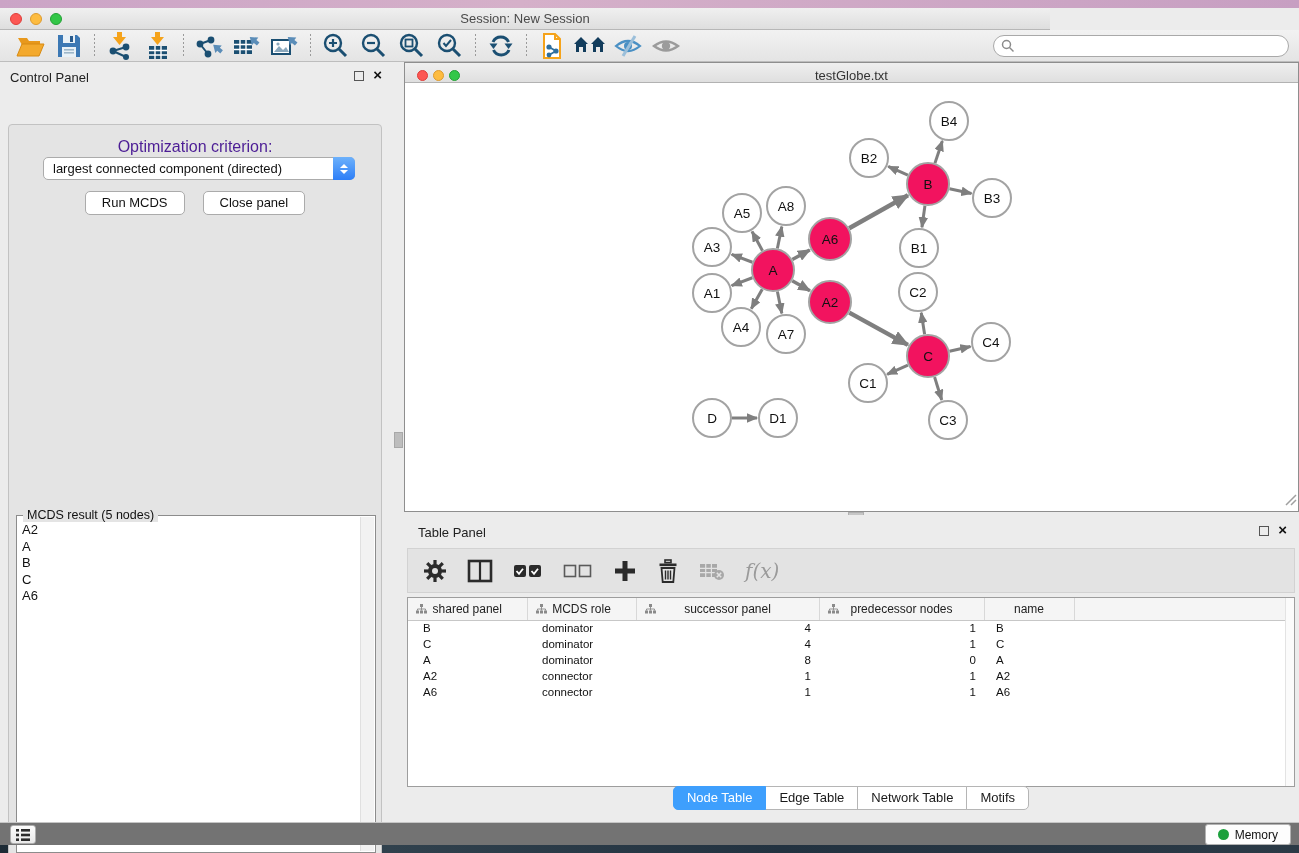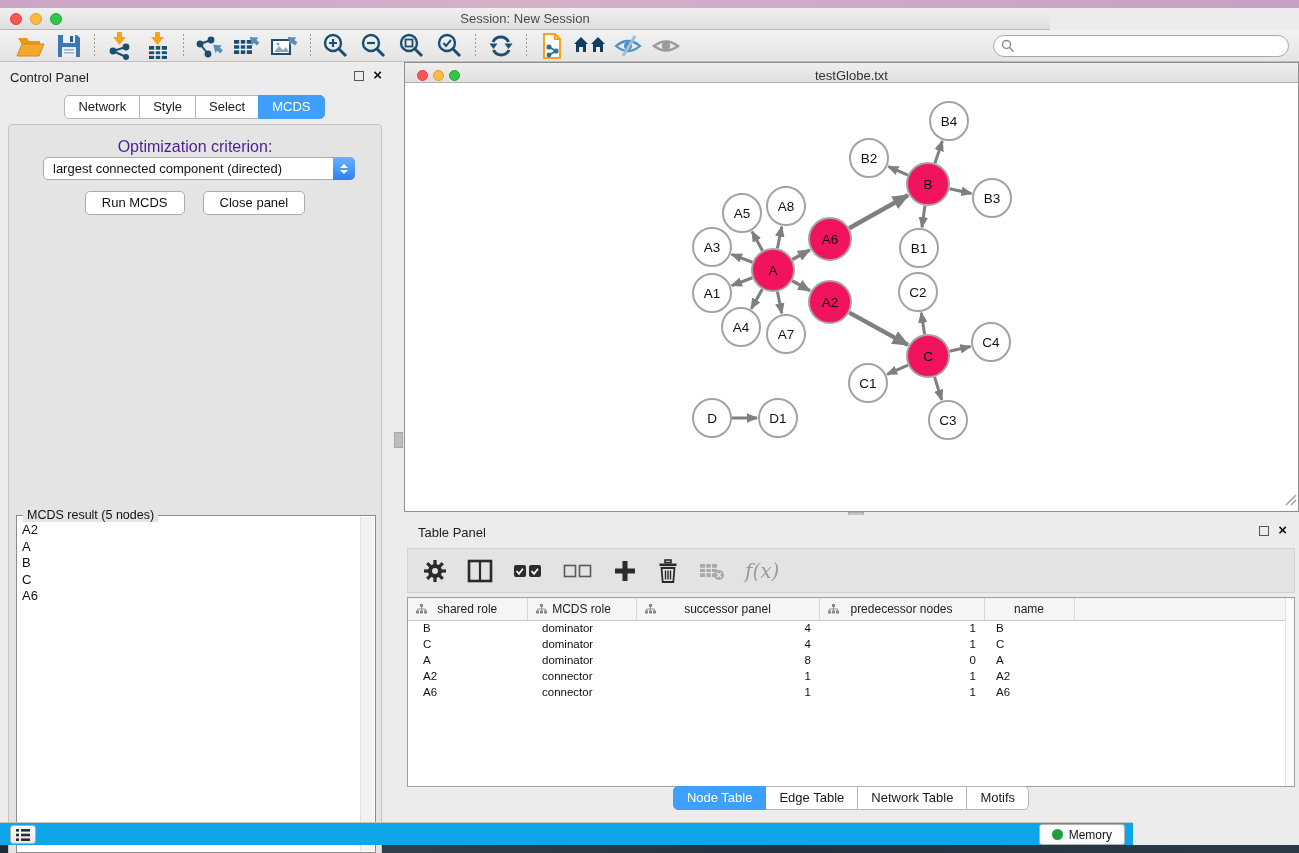--- a/index.html
+++ b/index.html
@@ -112,22 +112,22 @@
   .ntable th .hicon { position:absolute; left:8px; top:6px; }
   .ntable td { height:16px; font-size:11.5px; color:#111; padding:0 8px; white-space:nowrap; }
   .ntable td.l { text-align:left; padding-left:15px; }
   .ntable td.r { text-align:right; }
   .ntable td.n { text-align:left; padding-left:12px; }
   .table-scroll { position:absolute; right:0; top:0; bottom:0; width:9px; border-left:1px solid #e3e3e3; background:#fbfbfb; }
 
   .ttabs { position:absolute; left:0; right:0; top:271px; display:flex; justify-content:center; }
 
   
-  .statusbar { position:absolute; left:0; top:822px; width:1133px; height:23px;
-    background:#0ea5e9; border-top:1px solid #c5c5c5;padding-left:9px; }
+  .statusbar { position:absolute; left:0; top:822px; width:1299px; height:23px;
+    background:#737373; border-top:1px solid #c5c5c5;padding-left:9px; }
   .list-btn { position:absolute; left:10px; top:2px; width:26px; height:19px;
     background:linear-gradient(#fdfdfd,#e9e9e9); border:1px solid #aeaeae; border-radius:3px;
     display:flex; align-items:center; justify-content:center; }
   .mem-btn { position:absolute; right:8px; top:1px; height:21px; background:#fdfdfd;
     border:1px solid #b2b2b2; border-radius:3px; display:flex; align-items:center;
     gap:6px; padding:0 12px; font-size:12px; color:#111; }
   .mem-dot { width:11px; height:11px; border-radius:50%; background:#1ca03c; }
 </style>
 </head>
 <body>
@@ -279,26 +279,20 @@
         </svg>
       <input type="text" placeholder="" style="">
     </div>
   </div>
 
   <div class="cpanel">
     <div class="panel-head">
       <span class="ptitle">Control Panel</span>
       <span class="float-ic"></span>
       <span class="close-ic">×</span>
-    </div>
-    <div class="ctabs">
-      <div class="seg first">Network</div>
-      <div class="seg">Style</div>
-      <div class="seg">Select</div>
-      <div class="seg last active">MCDS</div>
     </div>
     <div class="cbody">
       <div class="opt-label">Optimization criterion:</div>
       <div class="dropdown">
         <span>largest connected component (directed)</span>
         <span class="dd-cap">
             <span class="up"></span>
             <span class="dn"></span>
           </span>
       </div>
@@ -524,21 +518,21 @@
         <thead>
             <tr id="ntable-head">
               <th><svg class="hicon" width="11" height="10" viewBox="0 0 11 10">
                   <g fill="#8a8a8a">
                     <rect x="4" y="0" width="3" height="3"></rect>
                     <rect x="0" y="6.5" width="3" height="3"></rect>
                     <rect x="4" y="6.5" width="3" height="3"></rect>
                     <rect x="8" y="6.5" width="3" height="3"></rect>
                     <path d="M5.5 3 v2 M1.5 6.5 v-1.5 h8 v1.5 M5.5 5 v1.5" stroke="#8a8a8a" fill="none" stroke-width="0.9"></path>
                   </g>
-                </svg><span>shared role</span></th>
+                </svg><span>shared panel</span></th>
               <th><svg class="hicon" width="11" height="10" viewBox="0 0 11 10">
                   <g fill="#8a8a8a">
                     <rect x="4" y="0" width="3" height="3"></rect>
                     <rect x="0" y="6.5" width="3" height="3"></rect>
                     <rect x="4" y="6.5" width="3" height="3"></rect>
                     <rect x="8" y="6.5" width="3" height="3"></rect>
                     <path d="M5.5 3 v2 M1.5 6.5 v-1.5 h8 v1.5 M5.5 5 v1.5" stroke="#8a8a8a" fill="none" stroke-width="0.9"></path>
                   </g>
                 </svg><span>MCDS role</span></th>
               <th><svg class="hicon" width="11" height="10" viewBox="0 0 11 10">

